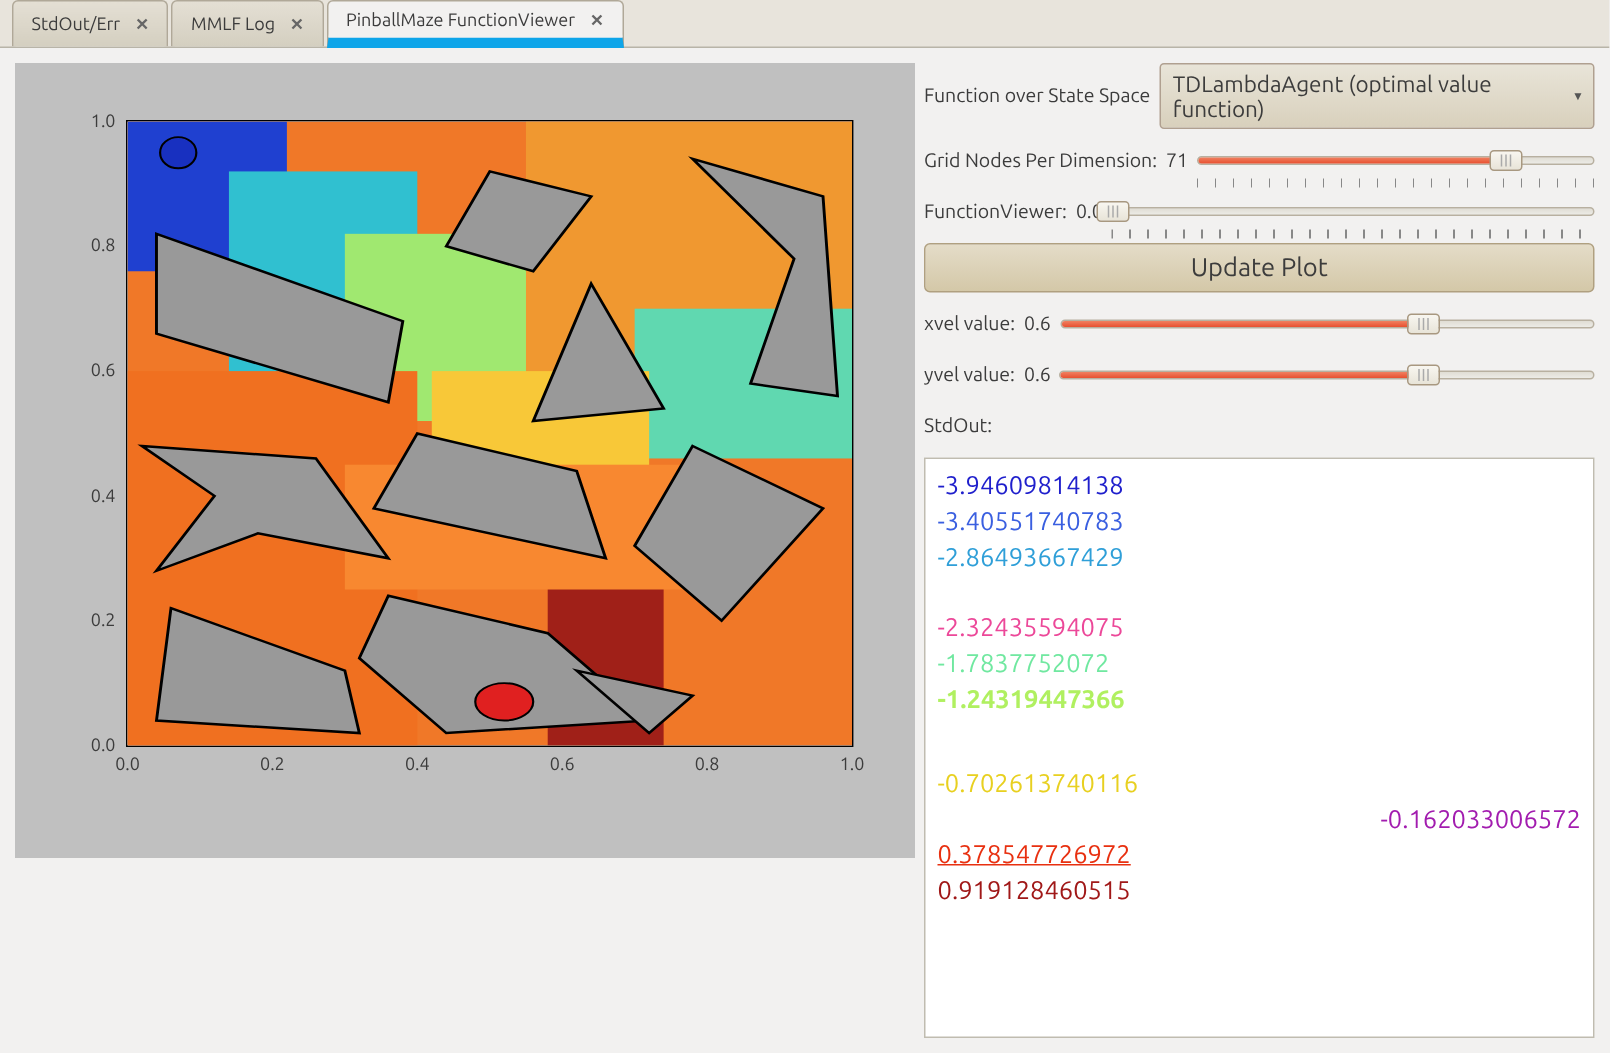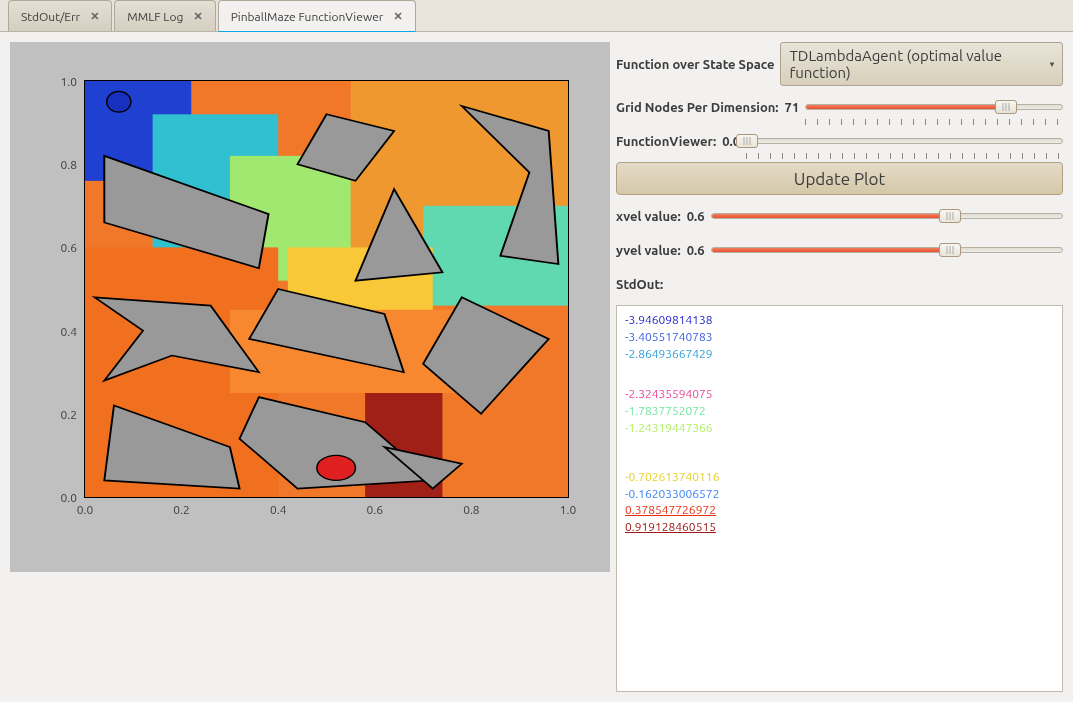--- a/index.html
+++ b/index.html
@@ -34,21 +34,21 @@
       border: 1px solid #b0a898;
       border-bottom: none;
       border-radius: 4px 4px 0 0;
       margin-right: 2px;
       cursor: pointer;
       font-size: 12px;
       color: #3c3c3c;
     }
     .tab.active {
       background: #f2f1f0;
-      border-bottom: 1px solid #0ea5e9;
+      border-bottom: 7px solid #0ea5e9;
       margin-bottom: -1px;
     }
     .tab .close-x {
       font-weight: bold;
       color: #666;
       font-size: 11px;
       margin-left: 4px;
     }
     .content {
       flex: 1;
@@ -104,21 +104,20 @@
     }
     .control-row {
       display: flex;
       align-items: center;
       gap: 6px;
       min-height: 26px;
     }
     .control-row .label {
       white-space: nowrap;
       font-size: 13px;
-      font-weight: bold;
     }
     .dropdown {
       flex: 1;
       background: linear-gradient(#e8e4d8, #d8d0bc);
       border: 1px solid #b0a090;
       border-radius: 3px;
       padding: 4px 24px 4px 8px;
       position: relative;
       cursor: pointer;
       font-size: 15px;
@@ -189,21 +188,21 @@
       text-align: center;
       cursor: pointer;
       font-size: 17px;
       color: #3c3c3c;
     }
     .legend-box {
       flex: 1;
       background: #fff;
       border: 1px solid #c0bcb0;
       padding: 6px 8px;
-      font-size: 12px;
+      font-size: 17px;
       overflow: auto;
     }
     .legend-item { line-height: 1.4; }
   </style>
 </head>
 <body>
 
 <div class="window">
   <div class="tabs">
     <div class="tab">
@@ -325,21 +324,21 @@
       <div class="control-row">
         <span class="label">StdOut:</span>
       </div>
 
       <div class="legend-box" id="legend-box">
           <div class="legend-item" style="color: rgb(31, 31, 204);">-3.94609814138</div>
           <div class="legend-item" style="color: rgb(58, 95, 224);">-3.40551740783</div>
           <div class="legend-item" style="color: rgb(47, 159, 216);">-2.86493667429</div>
           <div class="legend-item" style="color: #ec4899; margin-top: 24px;">-2.32435594075</div>
           <div class="legend-item" style="color: rgb(112, 232, 160);">-1.7837752072</div>
-          <div class="legend-item" style="color: rgb(176, 240, 96);">-1.24319447366</div>
+          <div class="legend-item" style="color: rgb(176, 240, 96); font-weight: bold;">-1.24319447366</div>
           <div class="legend-item" style="color: rgb(232, 208, 32); margin-top: 32px;">-0.702613740116</div>
-          <div class="legend-item" style="color: #3b82f6;">-0.162033006572</div>
+          <div class="legend-item" style="color: #a21caf; text-align: right;">-0.162033006572</div>
           <div class="legend-item" style="color: rgb(232, 48, 16); text-decoration: underline;">0.378547726972</div>
-          <div class="legend-item" style="color: rgb(160, 24, 24); text-decoration: underline;">0.919128460515</div>
+          <div class="legend-item" style="color: rgb(160, 24, 24);">0.919128460515</div>
         </div>
     </div>
   </div>
 </div>
 
 </body></html>

